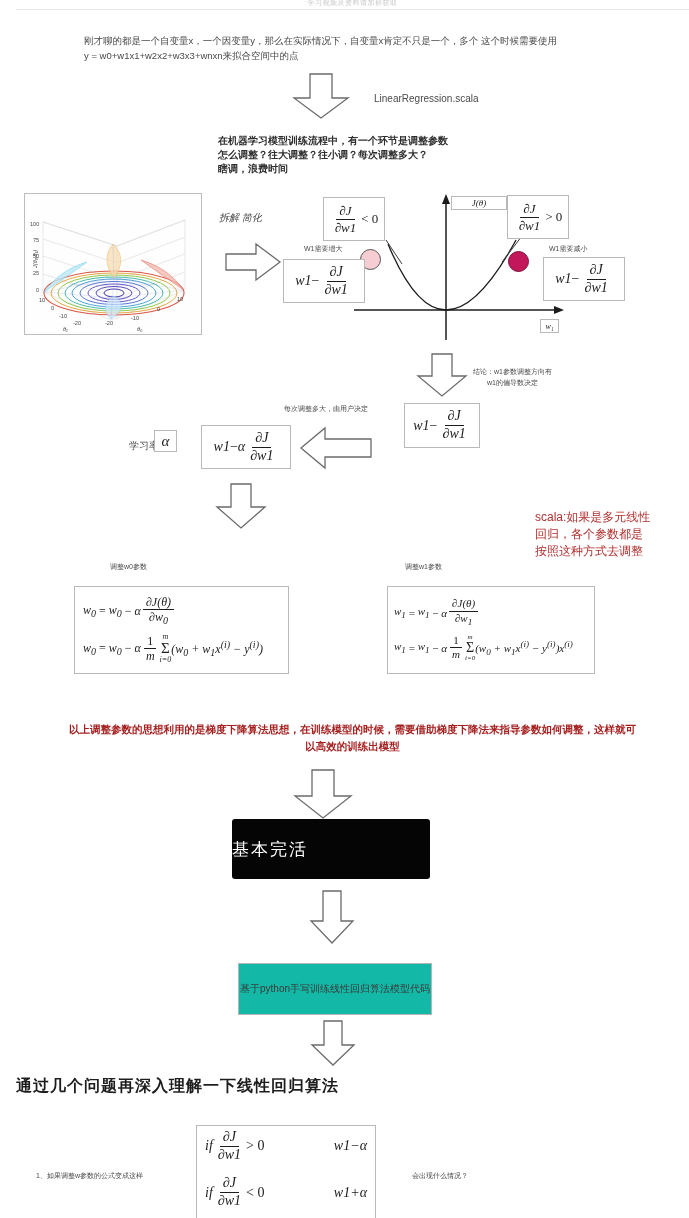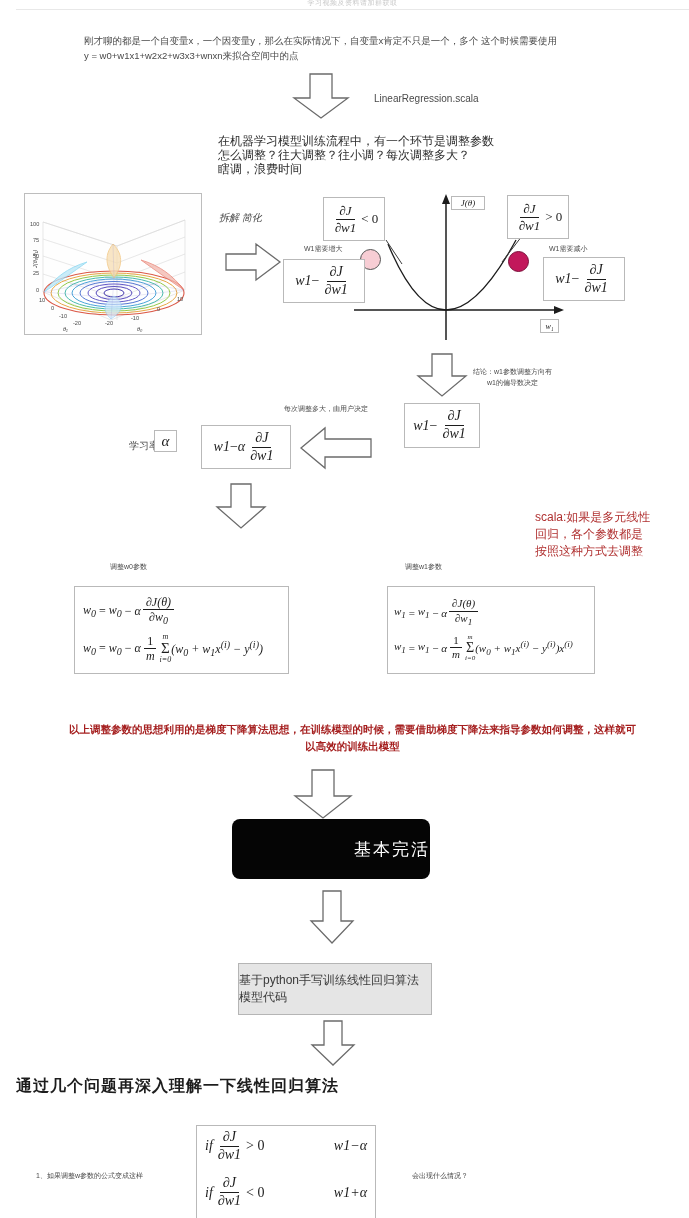--- a/index.html
+++ b/index.html
@@ -30,23 +30,23 @@
   }
 
   
   .para {
     font-size: 9.5px;
     line-height: 15px;
     color: #4a4a4a;
     white-space: pre-line;
   }
   .bold-para {
-    font-size: 12px;
+    font-size: 10px;
     line-height: 14px;
-    font-weight: normal;
+    font-weight: bold;
     color: #2e2e2e;
     white-space: pre-line;
   }
   .small-label {
     font-size: 10px;
     color: #4a4a4a;
     line-height: 12px;
     white-space: pre-line;
     text-align: right;
   }
@@ -105,32 +105,32 @@
     background: #fdfdfd;
     box-sizing: border-box;
   }
 
   
   .black-box {
     background: #050505;
     color: #ffffff;
     display: flex;
     align-items: center;
-    justify-content: flex-end;
+    justify-content: flex-start;
     font-size: 17px;
     letter-spacing: 2px;
-    border-radius: 8px;
+    border-radius: 3px;
   }
   .plain-box {
     border: 1px solid #b5b5b5;
-    background: #e5e5e5;
+    background: #14b8a6;
     display: flex;
     align-items: center;
     justify-content: center;
-    font-size: 12px;
+    font-size: 10px;
     color: #3a3a3a;
   }
   .section-title {
     left: 0; right: 0;
     font-size: 16px;
     font-weight: bold;
     color: #1d1d1d;
     letter-spacing: 1px;
   }
 </style>
@@ -235,21 +235,21 @@
     <line x1="70" y1="48" x2="86" y2="72" stroke="#3a3a3a" stroke-width="1"></line>
     <line x1="186" y1="70" x2="206" y2="44" stroke="#3a3a3a" stroke-width="1"></line>
   </svg>
 </div>
 
 <div class="abs" style="left:344px; top:249px; width:19px; height:19px; border-radius:50%;
             background:#f7cdd4; border:1.3px solid #555;"></div>
 <div class="abs" style="left:492px; top:251px; width:19px; height:19px; border-radius:50%;
             background:#c2185b; border:1.3px solid #7c0f3a;"></div>
 
-<div class="abs fbox" style="left:435px; top:196px; width:34px; height:14px; font-size:9px;">
+<div class="abs fbox" style="left:435px; top:196px; width:56px; height:14px; font-size:9px;">
   <span class="ital">J(θ)</span>
 </div>
 
 <div class="abs fbox" style="left:524px; top:319px; width:19px; height:14px; font-size:8px;">
   <span class="ital">w₁</span>
 </div>
 
 <div class="abs fbox" style="left:307px; top:197px; width:62px; height:44px; font-size:13px;">
   <span class="frac">
     <span class="num ital">∂J</span>

